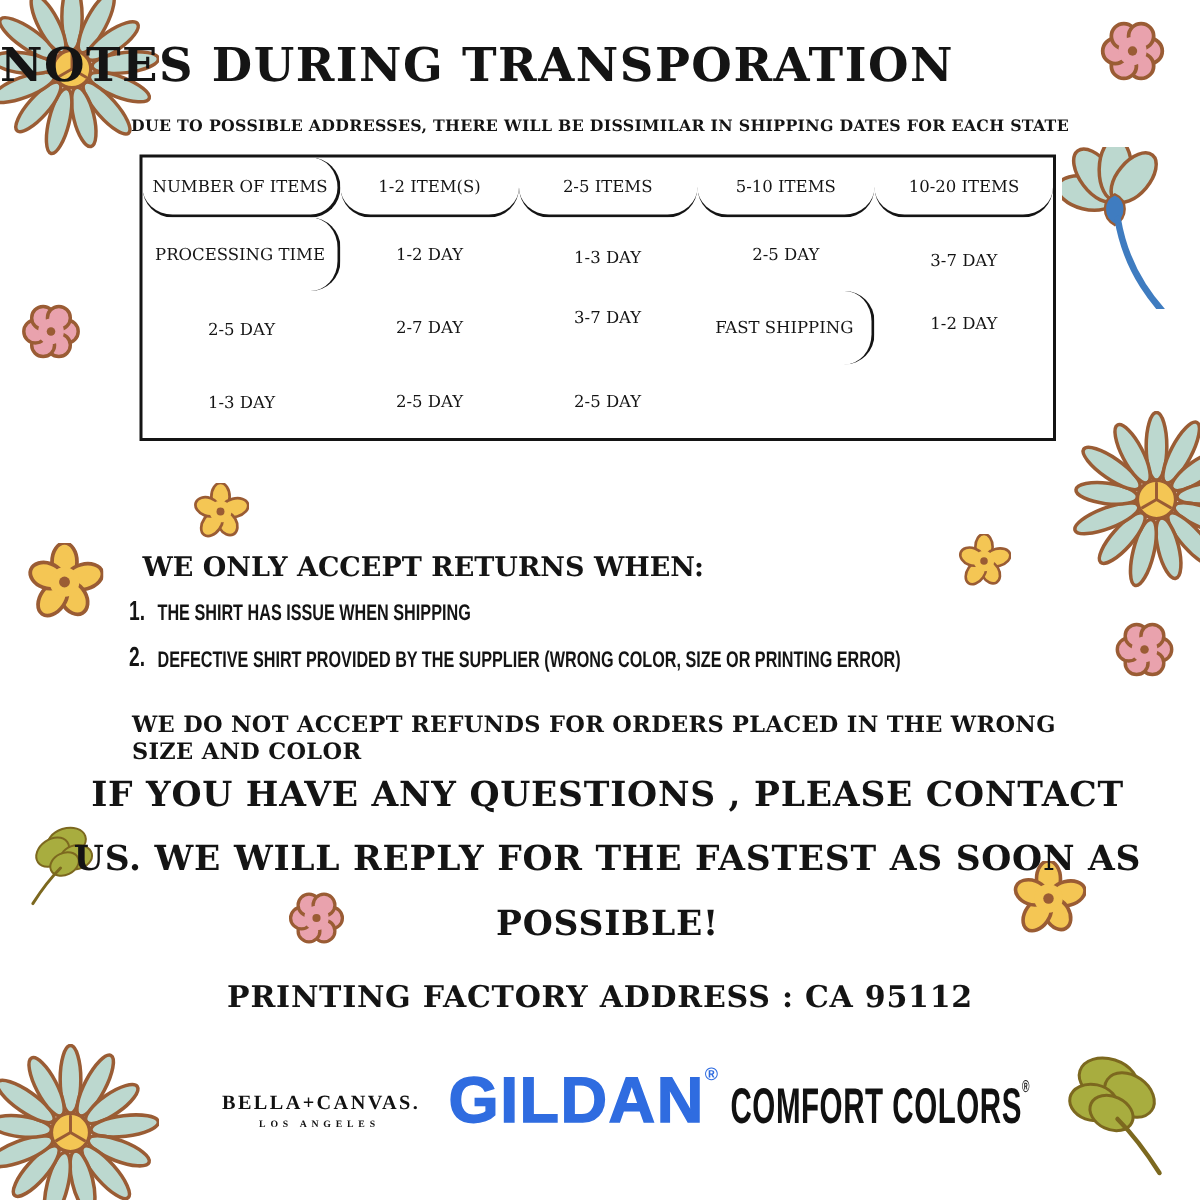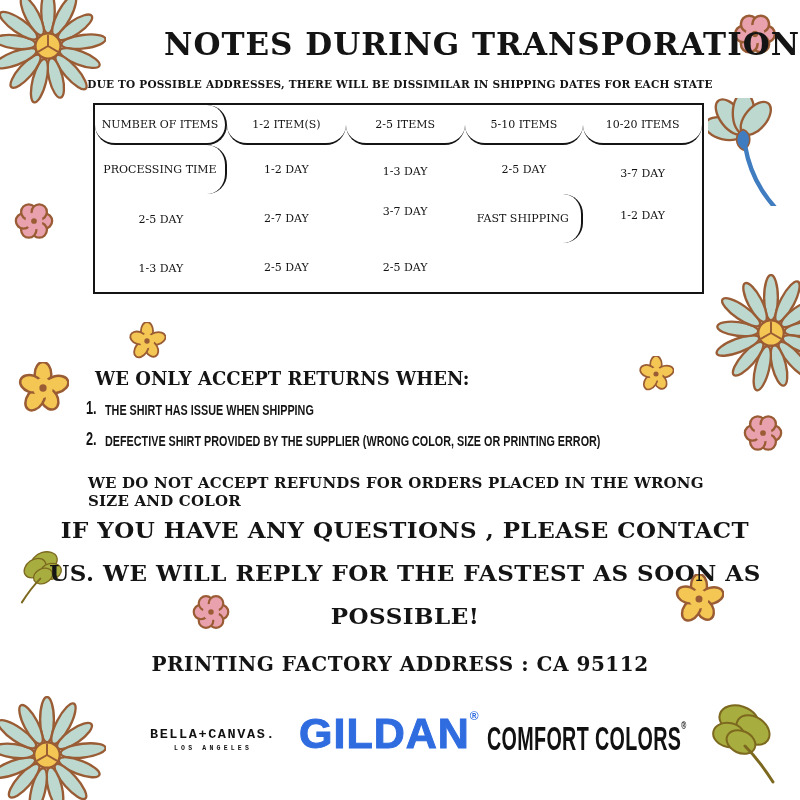--- a/index.html
+++ b/index.html
@@ -1,20 +1,20 @@
 <!DOCTYPE html>
 <html style="--ink: #141414; --gildan-blue: #2f6ce0; --flower-teal: #bcd8cf; --flower-outline: #9a5c34; --flower-yellow: #f4c654; --flower-pink: #e9a2ad; --flower-blue: #3f7cc0; --leaf-green: #a8ad3f; --leaf-outline: #7c681f;"><head>
 <meta charset="utf-8">
 <style>
   html,body{margin:0;padding:0;background:#fff;}
   .canvas{position:relative;width:800px;height:800px;background:#ffffff;overflow:hidden;
           font-family:"DejaVu Serif",serif;color:var(--ink,#141414);}
 
   
-  .title{position:absolute;top:26px;left:0;width:800px;text-align:right;
+  .title{position:absolute;top:26px;left:0;width:800px;text-align:left;
          font-size:31px;font-weight:bold;letter-spacing:1px;}
   .subtitle{position:absolute;top:78px;left:0;width:800px;text-align:center;
             font-size:10.5px;font-weight:bold;letter-spacing:.2px;}
 
   
   .ship-table{position:absolute;left:93px;top:103px;width:607px;height:187px;
               border:2px solid #141414;display:grid;
               grid-template-columns:132px repeat(4,1fr);
               grid-template-rows:40px repeat(3,49px);}
   .tc{display:flex;align-items:center;justify-content:center;
@@ -45,21 +45,21 @@
 
   
   .contact{position:absolute;top:508px;left:10px;width:790px;text-align:center;
            font-size:23px;font-weight:bold;line-height:43px;letter-spacing:.5px;}
   .address{position:absolute;top:652px;left:0;width:800px;text-align:center;
            font-size:20px;font-weight:bold;letter-spacing:.5px;}
 
   
   .logos{position:absolute;left:0;top:705px;width:800px;height:70px;}
   .bella{position:absolute;left:148px;top:22px;width:130px;text-align:center;
-         font-family:Liberation Mono, monospace;color:#111;}
+         font-family:Liberation Serif, serif;color:#111;}
   .bella .bname{font-size:13.5px;font-weight:bold;letter-spacing:1.6px;white-space:nowrap;}
   .bella .bsub{font-size:6.5px;font-weight:bold;letter-spacing:3.2px;margin-top:3px;}
   .gildan{position:absolute;left:299px;top:4px;color:var(--gildan-blue,#2f6ce0);
           font-family:"Liberation Sans",sans-serif;font-weight:bold;font-size:43px;
           letter-spacing:1px;-webkit-text-stroke:1px var(--gildan-blue,#2f6ce0);}
   .gildan sup{font-size:12px;-webkit-text-stroke:0;vertical-align:28px;}
   .comfort{position:absolute;left:487px;top:14px;color:#111;
            font-family:"Liberation Sans",sans-serif;font-weight:bold;font-size:29px;
            white-space:nowrap;display:inline-block;transform:scale(.68,1.15);transform-origin:left top;
            letter-spacing:.5px;}

